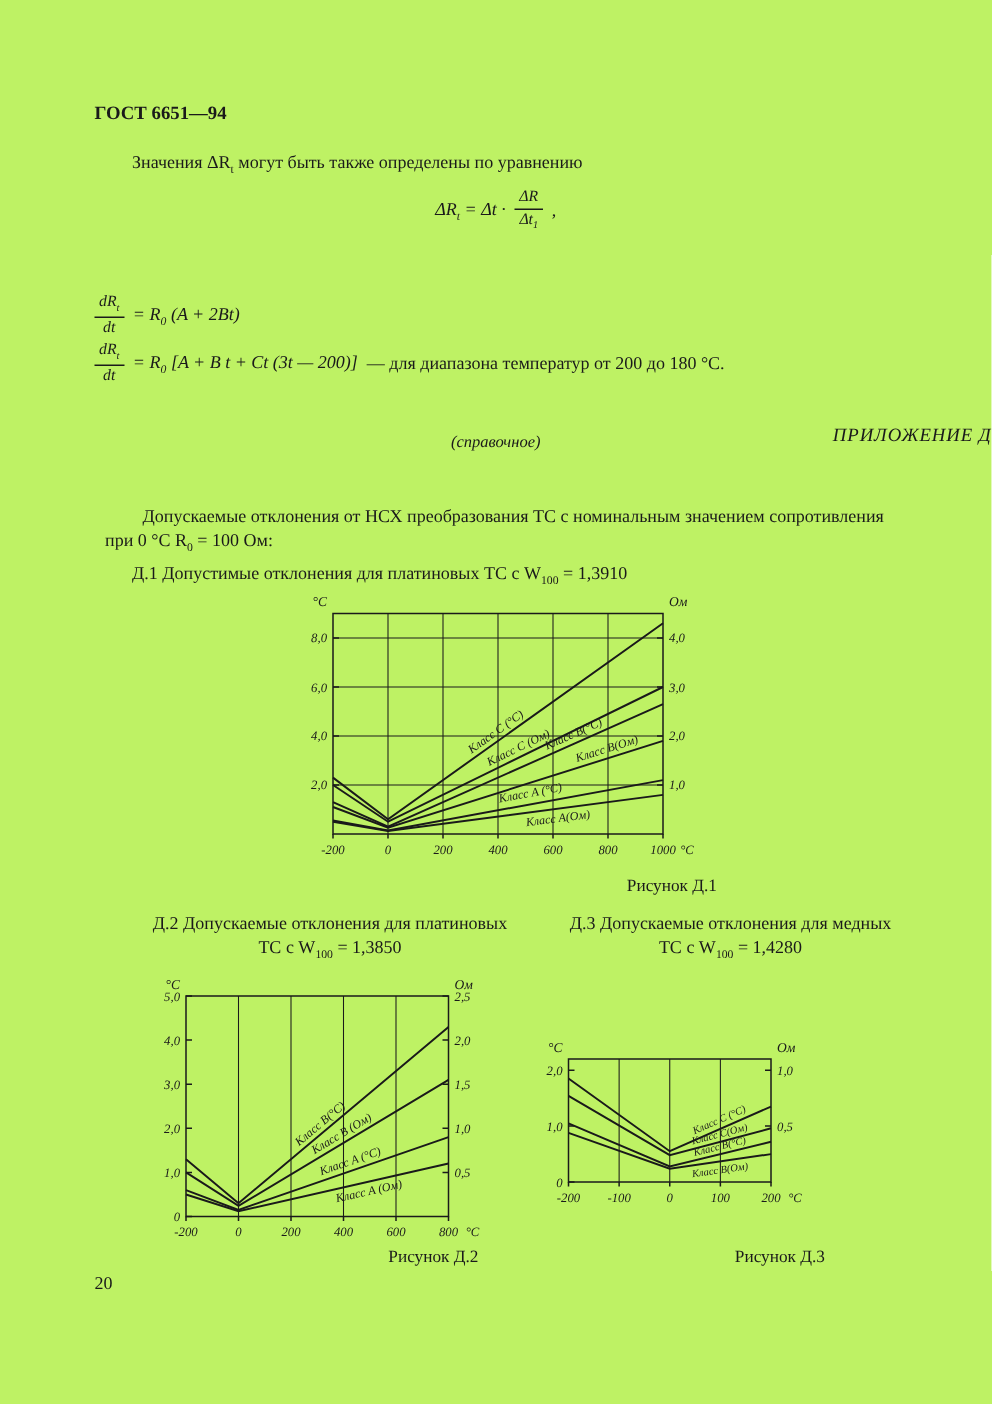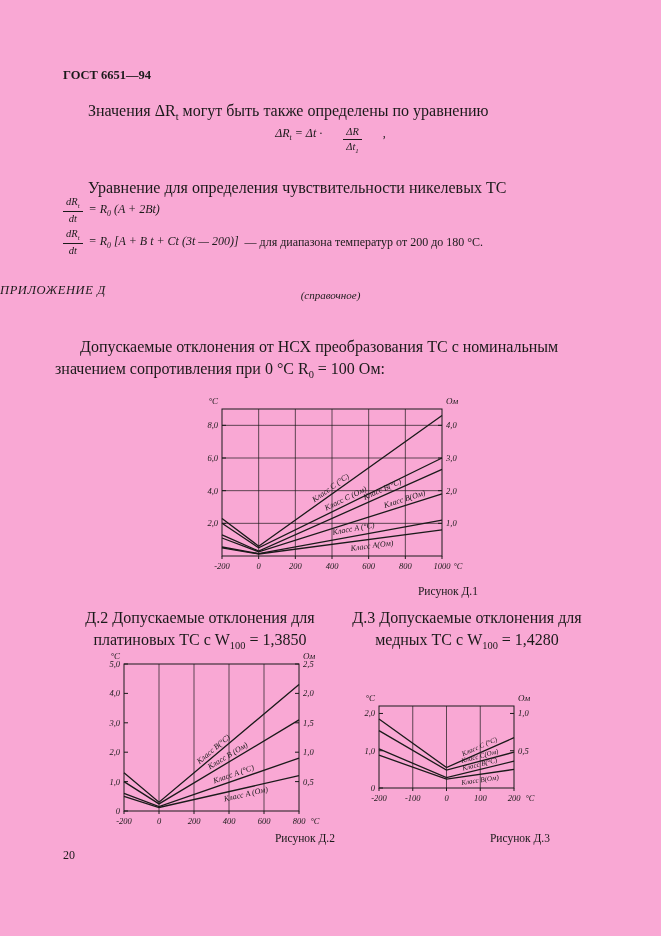--- a/index.html
+++ b/index.html
@@ -1,29 +1,29 @@
 <!DOCTYPE html>
 <html><head>
 <meta charset="utf-8">
 <style>
   * { margin:0; padding:0; box-sizing:border-box; }
   html,body { background:#ffffff; }
   .page {
-    position:relative; width:661px; height:936px; background:#f9a8d4;
+    position:relative; width:661px; height:936px; background:#bef264;
     font-family:"Liberation Serif", serif; color:#1a1a1a; overflow:hidden;
   }
   .abs { position:absolute; }
   .header { font-weight:bold; font-size:12.5px; }
-  .text { font-size:16px; line-height:1.35; }
+  .text { font-size:12px; line-height:1.35; }
   .indent { text-indent:25px; }
-  .center2 { text-align:center; }
+  .center2 { text-align:center;margin-left:20px; }
   .caption { text-align:right; font-size:11.5px; }
-  .apptitle { left:0; width:100%; text-align:left; font-style:italic; font-size:12.5px; letter-spacing:0.6px; }
+  .apptitle { left:0; width:100%; text-align:right; font-style:italic; font-size:12.5px; letter-spacing:0.6px; }
   .appsub { left:0; width:100%; text-align:center; font-style:italic; font-size:11px; }
-  .eq1 { left:0; width:100%; display:flex; justify-content:center; gap:21px; font-size:12px; }
+  .eq1 { left:0; width:100%; display:flex; justify-content:center; align-items:center; gap:6px; font-size:12px; }
   .eqline { display:flex; align-items:center; gap:6px; font-size:12px; }
   .mi { font-style:italic; }
   .frac { display:inline-block; text-align:center; vertical-align:middle; line-height:1.15; font-style:italic; font-size:10.5px; }
   .frac .num { display:block; border-bottom:1px solid #1a1a1a; padding:0 3px 1px; }
   .frac .den { display:block; padding-top:1px; }
   sub { font-size:0.65em; }
   .pagenum { font-size:12px; }
 </style>
 </head>
 <body>
@@ -37,21 +37,20 @@
   <div class="abs eq1" style="top:126px">
     <span class="mi">ΔR<sub>t</sub> = Δt ·</span>
     <span class="frac">
       <span class="num">ΔR</span>
       <span class="den">Δt<sub>1</sub></span>
     </span>
     <span>,</span>
   </div>
 
 
-  <div class="abs text indent" style="left:63px; top:177px; width:545px">Уравнение для определения чувствительности никелевых ТС</div>
 
   <div class="abs eqline" style="left:63px; top:196px">
     <span class="frac">
       <span class="num">dR<sub>t</sub></span>
       <span class="den">dt</span>
     </span>
     <span class="mi">= R<sub>0</sub> (A + 2Bt)</span>
   </div>
 
   <div class="abs eqline" style="left:63px; top:228px">
@@ -59,22 +58,23 @@
       <span class="num">dR<sub>t</sub></span>
       <span class="den">dt</span>
     </span>
     <span class="mi">= R<sub>0</sub> [A + B t + Ct (3t — 200)]</span>
     <span>— для диапазона температур от 200 до 180 °C.</span>
   </div>
 
   <div class="abs apptitle" style="top:283px">ПРИЛОЖЕНИЕ Д</div>
   <div class="abs appsub" style="top:289px">(справочное)</div>
 
-  <div class="abs text indent" style="left:55px; top:336px; width:540px">Допускаемые отклонения от НСХ преобразования ТС с номинальным значением сопротивления при 0 °C R<sub>0</sub> = 100 Ом:</div>
-
+  <div class="abs text indent" style="left:70px; top:336px; width:540px">Допускаемые отклонения от НСХ преобразования ТС с номинальным значением сопротивления при 0 °C R<sub>0</sub> = 100 Ом:</div>
+
+  <div class="abs text" style="left:88px; top:374px; width:520px">Д.1 Допустимые отклонения для платиновых ТС с W<sub>100</sub> = 1,3910</div>
 
   <div class="abs" style="left:188px; top:393px"><svg xmlns="http://www.w3.org/2000/svg" width="290" height="185" font-family="'Liberation Serif',serif" fill="#1a1a1a">
         <rect x="34" y="16" width="220" height="147" fill="none" stroke="#1a1a1a" stroke-width="1"></rect>
         <line x1="70.66666666666666" y1="16" x2="70.66666666666666" y2="163" stroke="#1a1a1a" stroke-width="0.7"></line>
         <line x1="107.33333333333333" y1="16" x2="107.33333333333333" y2="163" stroke="#1a1a1a" stroke-width="0.7"></line>
         <line x1="144" y1="16" x2="144" y2="163" stroke="#1a1a1a" stroke-width="0.7"></line>
         <line x1="180.66666666666666" y1="16" x2="180.66666666666666" y2="163" stroke="#1a1a1a" stroke-width="0.7"></line>
         <line x1="217.33333333333334" y1="16" x2="217.33333333333334" y2="163" stroke="#1a1a1a" stroke-width="0.7"></line>
         <line x1="34" y1="130.33333333333334" x2="254" y2="130.33333333333334" stroke="#1a1a1a" stroke-width="0.7"></line>
         <line x1="34" y1="97.66666666666667" x2="254" y2="97.66666666666667" stroke="#1a1a1a" stroke-width="0.7"></line>
@@ -214,18 +214,18 @@
         <polyline points="34.0,29.0 101.5,77.5 169.0,47.7" fill="none" stroke="#1a1a1a" stroke-width="1.3"></polyline>
         <text x="135.3" y="58.6" font-size="7" font-style="italic" text-anchor="middle" transform="rotate(-23.8 135.3 58.6)">Класс C (°C)</text>
         <polyline points="34.0,40.6 101.5,80.1 169.0,62.2" fill="none" stroke="#1a1a1a" stroke-width="1.3"></polyline>
         <text x="135.3" y="68.2" font-size="7" font-style="italic" text-anchor="middle" transform="rotate(-14.8 135.3 68.2)">Класс C(Ом)</text>
         <polyline points="34.0,58.9 101.5,87.6 169.0,71.2" fill="none" stroke="#1a1a1a" stroke-width="1.3"></polyline>
         <text x="135.3" y="76.4" font-size="7" font-style="italic" text-anchor="middle" transform="rotate(-13.7 135.3 76.4)">Класс B(°C)</text>
         <polyline points="34.0,65.2 101.5,89.1 169.0,79.4" fill="none" stroke="#1a1a1a" stroke-width="1.3"></polyline>
         <text x="135.3" y="92.2" font-size="7" font-style="italic" text-anchor="middle" transform="rotate(-8.2 135.3 92.2)">Класс B(Ом)</text>
       </svg></div>
 
-  <div class="abs caption" style="left:90px; top:832px; width:245px">Рисунок Д.2</div>
+  <div class="abs caption" style="left:74px; top:832px; width:245px">Рисунок Д.2</div>
   <div class="abs caption" style="left:345px; top:832px; width:205px">Рисунок Д.3</div>
 
   <div class="abs pagenum" style="left:63px; top:848px">20</div>
 
 </div>
 
 </body></html>

